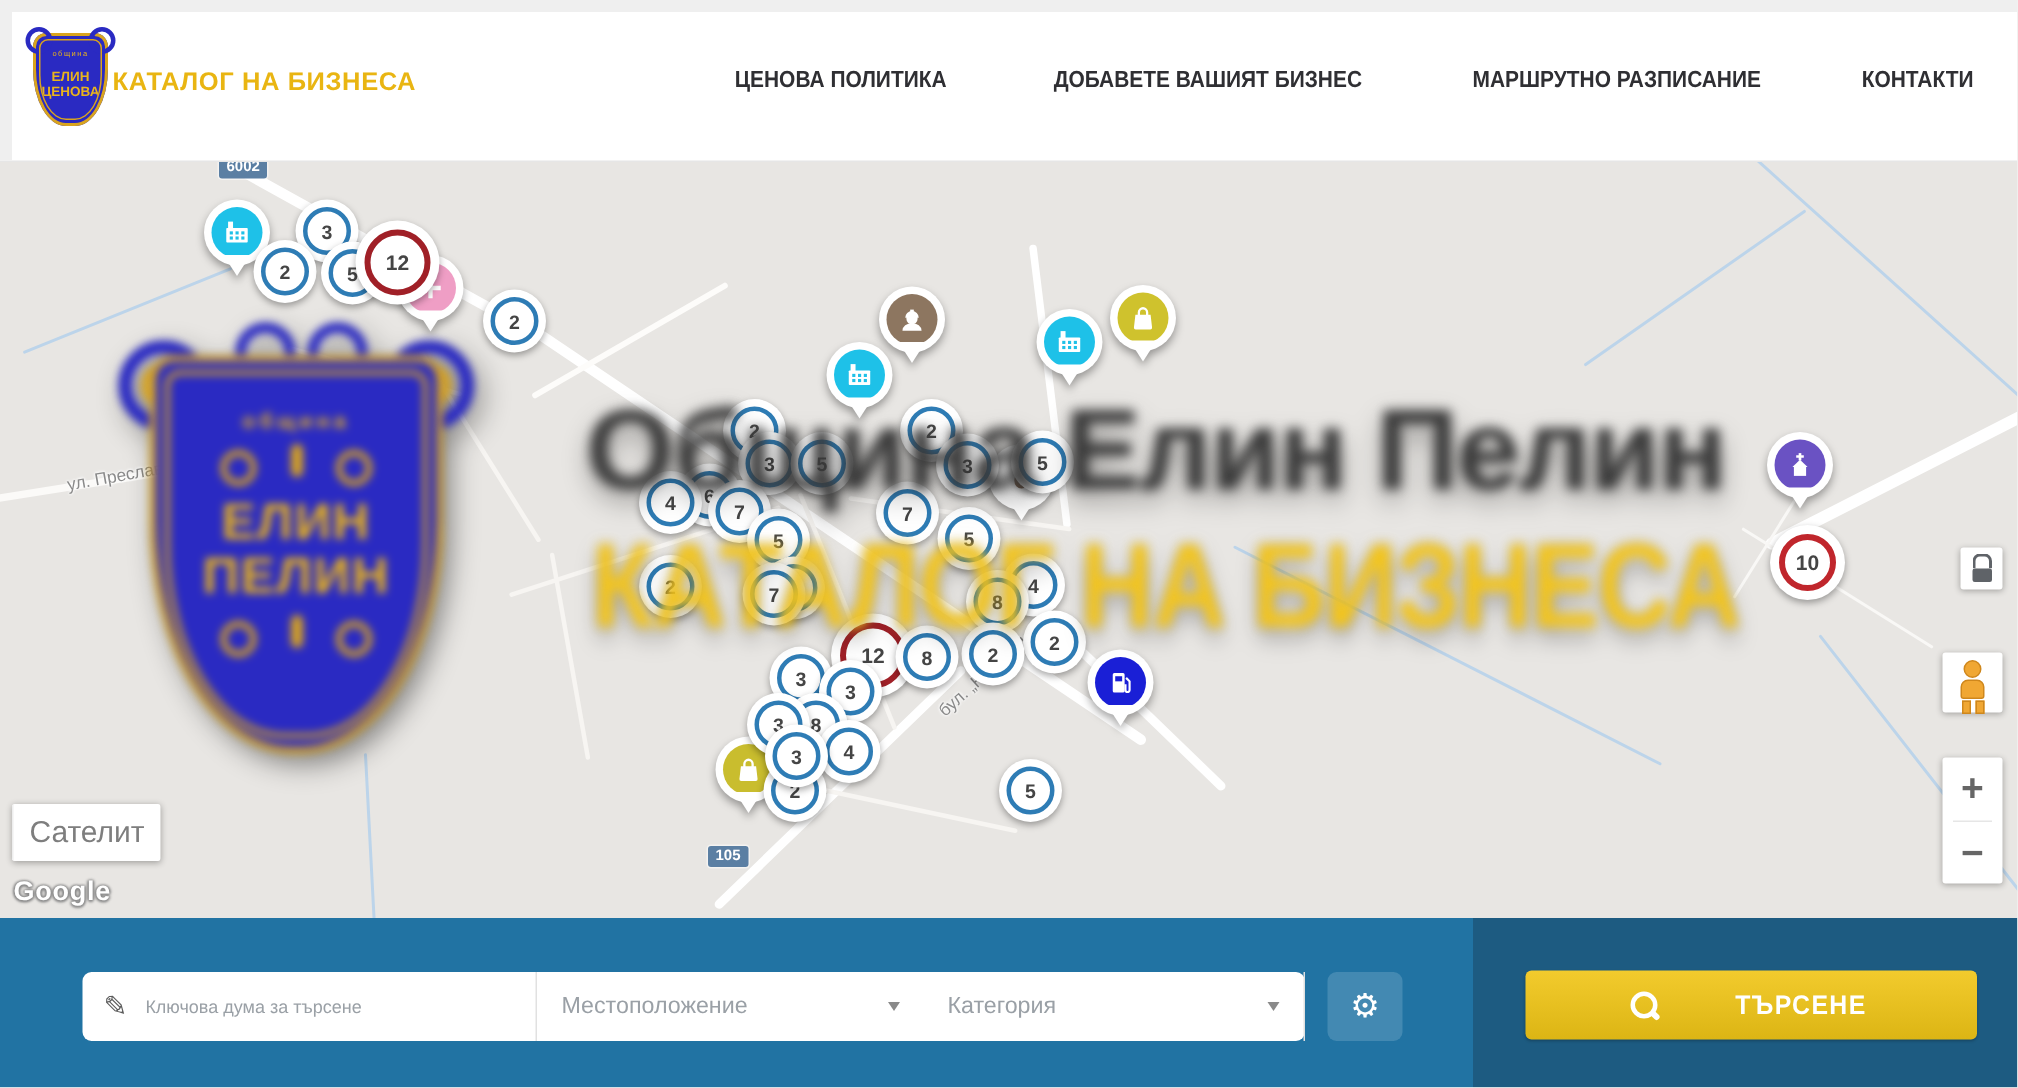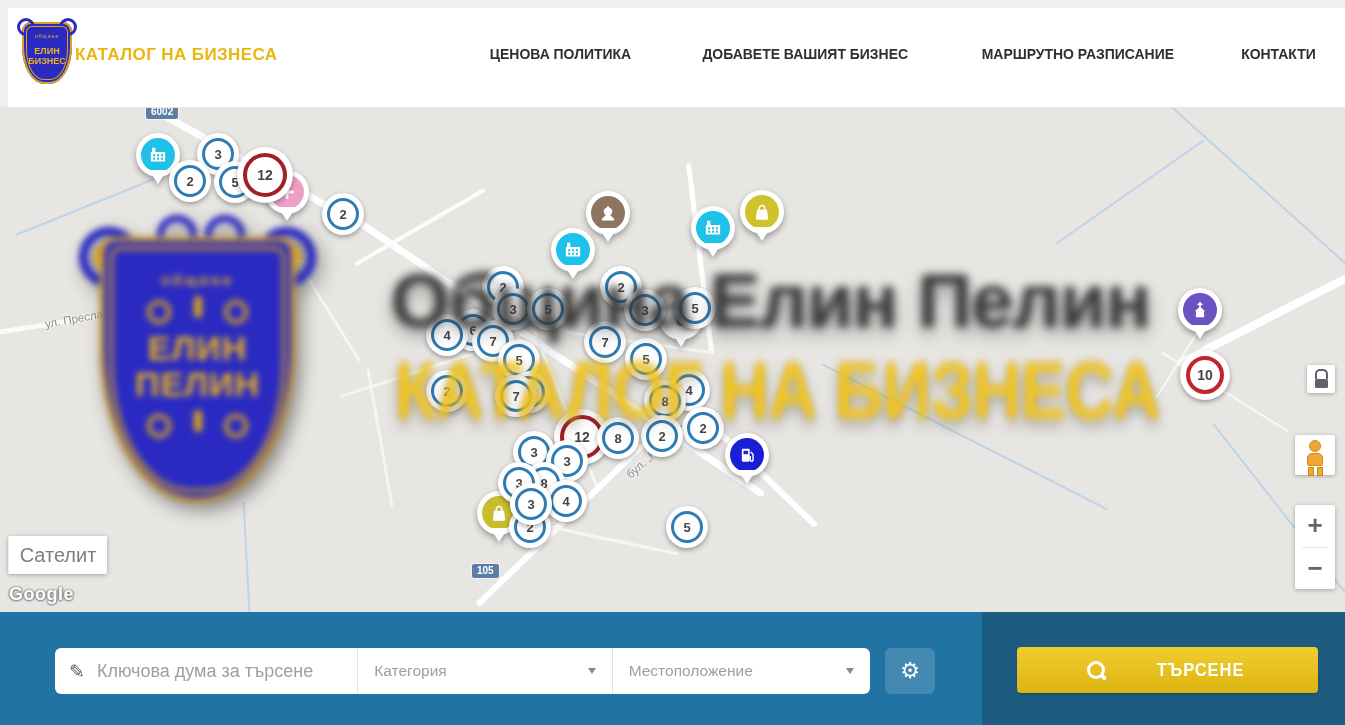--- a/index.html
+++ b/index.html
@@ -76,21 +76,21 @@
   
   .searchbar{position:absolute;left:0;top:612px;width:1345px;height:113px;z-index:20;}
   .search-left{position:absolute;left:0;top:0;width:982px;height:113px;background:#2173a3;}
   .search-right{position:absolute;left:982px;top:0;width:363px;height:113px;background:#1d5b81;}
   .search-pill{position:absolute;left:55px;top:36px;width:815px;height:46px;background:#fff;border-radius:6px;display:flex;align-items:stretch;}
   .sp-sec{position:relative;display:flex;align-items:center;color:#9aa0a6;font-size:15.5px;}
   .sp-sec.keyword{width:303px;border-right:1px solid #e1e1e1;}
   .sp-sec.category{width:254px;border-right:1px solid #e1e1e1;cursor:pointer;}
   .sp-sec.location{width:258px;cursor:pointer;}
   .pencil{font-size:19px;color:#5c5c5c;margin:0 10px 0 14px;}
-  .keyword input{border:none;outline:none;flex:1;font-size:18px;font-family:"Liberation Sans",sans-serif;color:#333;background:transparent;min-width:0;}
+  .keyword input{border:none;outline:none;flex:1;font-size:12px;font-family:"Liberation Sans",sans-serif;color:#333;background:transparent;min-width:0;}
   .keyword input::placeholder{color:#9aa0a6;}
   .sp-sec .sel-label{margin-left:16px;}
   .caret{position:absolute;right:16px;top:50%;margin-top:-3px;width:0;height:0;border-left:4.5px solid transparent;border-right:4.5px solid transparent;border-top:6px solid #8a8a8a;}
   .gear-btn{position:absolute;left:885px;top:36px;width:50px;height:46px;background:#4389b2;border-radius:6px;display:flex;align-items:center;justify-content:center;cursor:pointer;}
   .gear-glyph{color:#fff;font-size:22px;line-height:22px;}
   .search-btn{position:absolute;left:35px;top:35px;width:301px;height:46px;border-radius:4px;background:linear-gradient(#f2cb2d,#dcb514);display:flex;align-items:center;justify-content:center;cursor:pointer;box-shadow:0 1px 2px rgba(0,0,0,.25);gap:36px;}
   .search-btn .label{color:#fff;font-size:18px;font-weight:bold;letter-spacing:1px;display:inline-block;transform:scaleX(.92);}
   .mag{width:12px;height:12px;border:3px solid #fff;border-radius:50%;position:relative;margin-right:12px;}
   .mag::after{content:"";position:absolute;width:7px;height:3.5px;background:#fff;transform:rotate(45deg);right:-5px;bottom:-2px;border-radius:2px;}
 </style>
@@ -100,21 +100,21 @@
 <div class="page">
 
   <div class="header">
     <div class="logo-wrap">
       <div class="crest-sm">
         <div class="curl l"></div>
         <div class="curl r"></div>
         <div class="inner">
           <div class="t1">община</div>
           <div class="t2">ЕЛИН</div>
-          <div class="t3">БИЗНЕС</div>
+          <div class="t3">ЦЕНОВА</div>
         </div>
       </div>
       <div class="logo-text">
         <div class="line2">КАТАЛОГ НА БИЗНЕСА</div>
       </div>
     </div>
     <nav class="main-nav" id="main-nav">
         <a class="nav-link">ЦЕНОВА ПОЛИТИКА</a>
         <a class="nav-link">ДОБАВЕТЕ ВАШИЯТ БИЗНЕС</a>
         <a class="nav-link">МАРШРУТНО РАЗПИСАНИЕ</a>
@@ -424,26 +424,26 @@
     <div class="google-logo">Google</div>
   </div>
 
   <div class="searchbar">
     <div class="search-left">
       <div class="search-pill">
         <div class="sp-sec keyword">
           <span class="pencil">✎</span>
           <input type="text" placeholder="Ключова дума за търсене" style="">
         </div>
+        <div class="sp-sec location">
+          <span class="sel-label">Местоположение</span>
+          <span class="caret"></span>
+        </div>
         <div class="sp-sec category">
           <span class="sel-label">Категория</span>
-          <span class="caret"></span>
-        </div>
-        <div class="sp-sec location">
-          <span class="sel-label">Местоположение</span>
           <span class="caret"></span>
         </div>
       </div>
       <div class="gear-btn">
         <span class="gear-glyph">⚙</span>
       </div>
     </div>
     <div class="search-right">
       <div class="search-btn">
         <span class="mag"></span>

